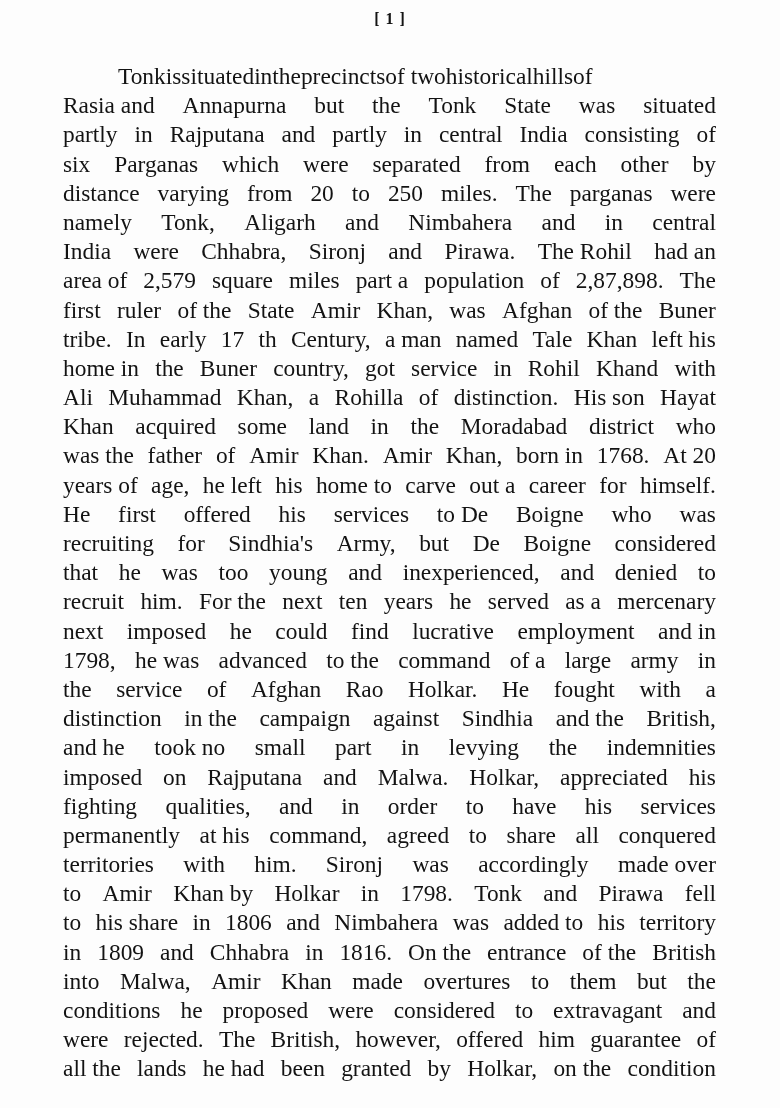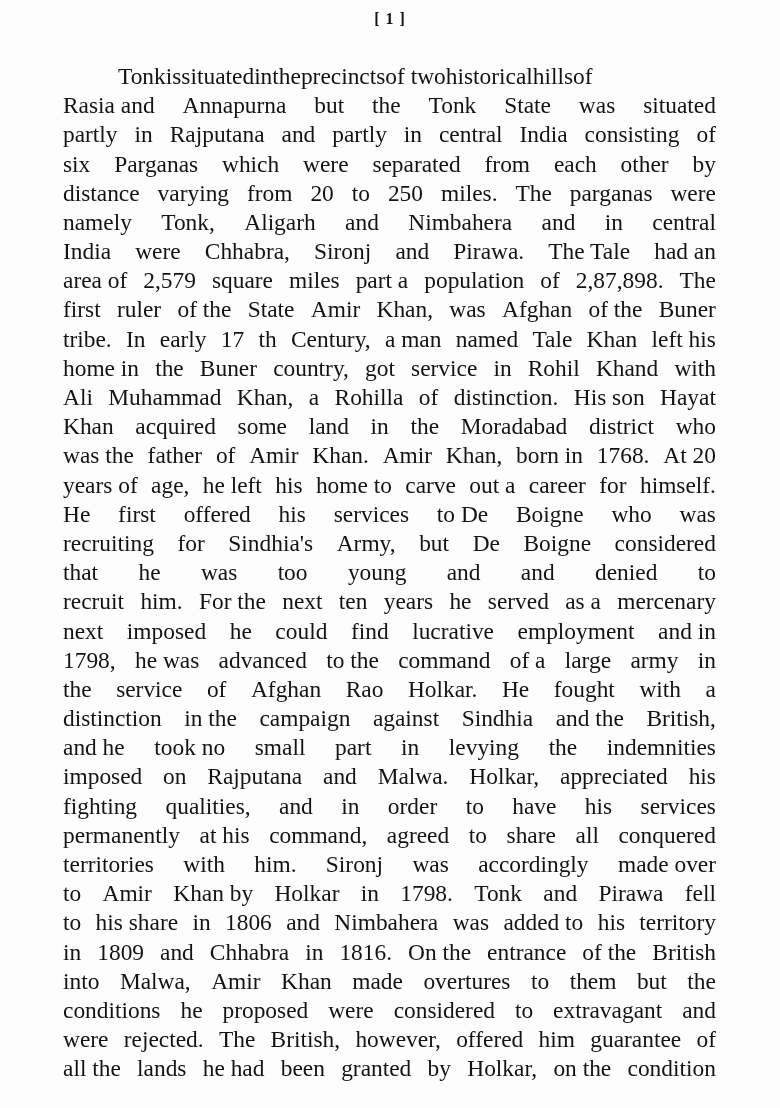--- a/index.html
+++ b/index.html
@@ -39,21 +39,20 @@
     align-items: baseline;
     font-size: 23.4px;
     line-height: 29.2px;
     color: #131313;
     white-space: pre;
     overflow: hidden;
   }
   
   .line.just {
     justify-content: space-between;
-    align-items: flex-end;
   }
   .line.last {
     justify-content: flex-start;
   }
   .line .w {
     white-space: pre;
   }
   .line.indent {
     padding-left: 55px;
     width: 598px;
@@ -66,32 +65,32 @@
 
   <div class="page-header">[ 1 ]</div>
 
   <div class="body-block">
       <div class="line last indent"><span class="w">Tonk</span><span class="w">is</span><span class="w">situated</span><span class="w">in</span><span class="w">the</span><span class="w">precincts</span><span class="w">of two</span><span class="w">historical</span><span class="w">hills</span><span class="w">of</span></div>
       <div class="line just"><span class="w">Rasia and</span><span class="w">Annapurna</span><span class="w">but</span><span class="w">the</span><span class="w">Tonk</span><span class="w">State</span><span class="w">was</span><span class="w">situated</span></div>
       <div class="line just"><span class="w">partly</span><span class="w">in</span><span class="w">Rajputana</span><span class="w">and</span><span class="w">partly</span><span class="w">in</span><span class="w">central</span><span class="w">India</span><span class="w">consisting</span><span class="w">of</span></div>
       <div class="line just"><span class="w">six</span><span class="w">Parganas</span><span class="w">which</span><span class="w">were</span><span class="w">separated</span><span class="w">from</span><span class="w">each</span><span class="w">other</span><span class="w">by</span></div>
       <div class="line just"><span class="w">distance</span><span class="w">varying</span><span class="w">from</span><span class="w">20</span><span class="w">to</span><span class="w">250</span><span class="w">miles.</span><span class="w">The</span><span class="w">parganas</span><span class="w">were</span></div>
       <div class="line just"><span class="w">namely</span><span class="w">Tonk,</span><span class="w">Aligarh</span><span class="w">and</span><span class="w">Nimbahera</span><span class="w">and</span><span class="w">in</span><span class="w">central</span></div>
-      <div class="line just"><span class="w">India</span><span class="w">were</span><span class="w">Chhabra,</span><span class="w">Sironj</span><span class="w">and</span><span class="w">Pirawa.</span><span class="w">The Tale</span><span class="w">had an</span></div>
+      <div class="line just"><span class="w">India</span><span class="w">were</span><span class="w">Chhabra,</span><span class="w">Sironj</span><span class="w">and</span><span class="w">Pirawa.</span><span class="w">The Rohil</span><span class="w">had an</span></div>
       <div class="line just"><span class="w">area of</span><span class="w">2,579</span><span class="w">square</span><span class="w">miles</span><span class="w">part a</span><span class="w">population</span><span class="w">of</span><span class="w">2,87,898.</span><span class="w">The</span></div>
       <div class="line just"><span class="w">first</span><span class="w">ruler</span><span class="w">of the</span><span class="w">State</span><span class="w">Amir</span><span class="w">Khan,</span><span class="w">was</span><span class="w">Afghan</span><span class="w">of the</span><span class="w">Buner</span></div>
       <div class="line just"><span class="w">tribe.</span><span class="w">In</span><span class="w">early</span><span class="w">17</span><span class="w">th</span><span class="w">Century,</span><span class="w">a man</span><span class="w">named</span><span class="w">Tale</span><span class="w">Khan</span><span class="w">left his</span></div>
       <div class="line just"><span class="w">home in</span><span class="w">the</span><span class="w">Buner</span><span class="w">country,</span><span class="w">got</span><span class="w">service</span><span class="w">in</span><span class="w">Rohil</span><span class="w">Khand</span><span class="w">with</span></div>
       <div class="line just"><span class="w">Ali</span><span class="w">Muhammad</span><span class="w">Khan,</span><span class="w">a</span><span class="w">Rohilla</span><span class="w">of</span><span class="w">distinction.</span><span class="w">His son</span><span class="w">Hayat</span></div>
       <div class="line just"><span class="w">Khan</span><span class="w">acquired</span><span class="w">some</span><span class="w">land</span><span class="w">in</span><span class="w">the</span><span class="w">Moradabad</span><span class="w">district</span><span class="w">who</span></div>
       <div class="line just"><span class="w">was the</span><span class="w">father</span><span class="w">of</span><span class="w">Amir</span><span class="w">Khan.</span><span class="w">Amir</span><span class="w">Khan,</span><span class="w">born in</span><span class="w">1768.</span><span class="w">At 20</span></div>
       <div class="line just"><span class="w">years of</span><span class="w">age,</span><span class="w">he left</span><span class="w">his</span><span class="w">home to</span><span class="w">carve</span><span class="w">out a</span><span class="w">career</span><span class="w">for</span><span class="w">himself.</span></div>
       <div class="line just"><span class="w">He</span><span class="w">first</span><span class="w">offered</span><span class="w">his</span><span class="w">services</span><span class="w">to De</span><span class="w">Boigne</span><span class="w">who</span><span class="w">was</span></div>
       <div class="line just"><span class="w">recruiting</span><span class="w">for</span><span class="w">Sindhia's</span><span class="w">Army,</span><span class="w">but</span><span class="w">De</span><span class="w">Boigne</span><span class="w">considered</span></div>
-      <div class="line just"><span class="w">that</span><span class="w">he</span><span class="w">was</span><span class="w">too</span><span class="w">young</span><span class="w">and</span><span class="w">and</span><span class="w">denied</span><span class="w">to</span></div>
+      <div class="line just"><span class="w">that</span><span class="w">he</span><span class="w">was</span><span class="w">too</span><span class="w">young</span><span class="w">and</span><span class="w">inexperienced,</span><span class="w">and</span><span class="w">denied</span><span class="w">to</span></div>
       <div class="line just"><span class="w">recruit</span><span class="w">him.</span><span class="w">For the</span><span class="w">next</span><span class="w">ten</span><span class="w">years</span><span class="w">he</span><span class="w">served</span><span class="w">as a</span><span class="w">mercenary</span></div>
       <div class="line just"><span class="w">next</span><span class="w">imposed</span><span class="w">he</span><span class="w">could</span><span class="w">find</span><span class="w">lucrative</span><span class="w">employment</span><span class="w">and in</span></div>
       <div class="line just"><span class="w">1798,</span><span class="w">he was</span><span class="w">advanced</span><span class="w">to the</span><span class="w">command</span><span class="w">of a</span><span class="w">large</span><span class="w">army</span><span class="w">in</span></div>
       <div class="line just"><span class="w">the</span><span class="w">service</span><span class="w">of</span><span class="w">Afghan</span><span class="w">Rao</span><span class="w">Holkar.</span><span class="w">He</span><span class="w">fought</span><span class="w">with</span><span class="w">a</span></div>
       <div class="line just"><span class="w">distinction</span><span class="w">in the</span><span class="w">campaign</span><span class="w">against</span><span class="w">Sindhia</span><span class="w">and the</span><span class="w">British,</span></div>
       <div class="line just"><span class="w">and he</span><span class="w">took no</span><span class="w">small</span><span class="w">part</span><span class="w">in</span><span class="w">levying</span><span class="w">the</span><span class="w">indemnities</span></div>
       <div class="line just"><span class="w">imposed</span><span class="w">on</span><span class="w">Rajputana</span><span class="w">and</span><span class="w">Malwa.</span><span class="w">Holkar,</span><span class="w">appreciated</span><span class="w">his</span></div>
       <div class="line just"><span class="w">fighting</span><span class="w">qualities,</span><span class="w">and</span><span class="w">in</span><span class="w">order</span><span class="w">to</span><span class="w">have</span><span class="w">his</span><span class="w">services</span></div>
       <div class="line just"><span class="w">permanently</span><span class="w">at his</span><span class="w">command,</span><span class="w">agreed</span><span class="w">to</span><span class="w">share</span><span class="w">all</span><span class="w">conquered</span></div>
       <div class="line just"><span class="w">territories</span><span class="w">with</span><span class="w">him.</span><span class="w">Sironj</span><span class="w">was</span><span class="w">accordingly</span><span class="w">made over</span></div>

